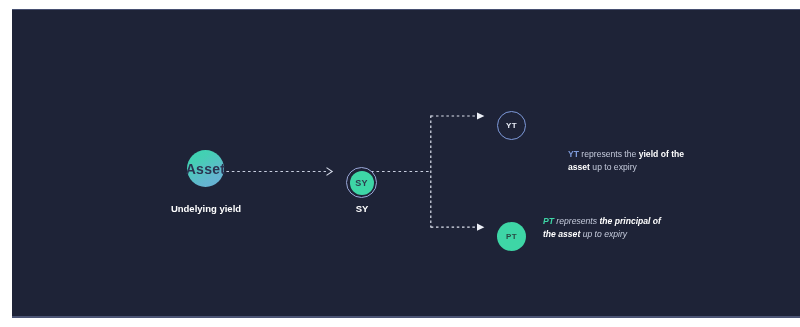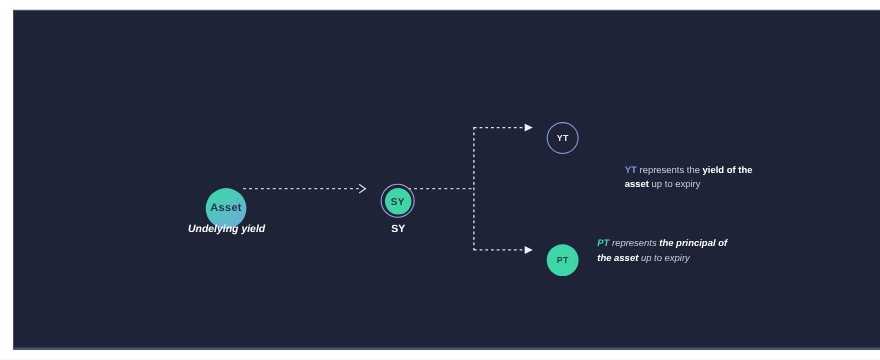--- a/index.html
+++ b/index.html
@@ -38,25 +38,25 @@
     border-radius: 50%;
     display: flex;
     align-items: center;
     justify-content: center;
     font-weight: bold;
     letter-spacing: .3px;
   }
 
   #node-asset {
     left: 175px;
-    top: 161px;
+    top: 140px;
     width: 37px;
     height: 37px;
     background: linear-gradient(150deg, #3ad6b0 0%, #45cfb4 28%, #63b6cf 72%, #6aafd6 100%);
-    font-size: 10px;
+    font-size: 14px;
     color: #2b3350;
   }
 
   #node-sy-ring {
     left: 334px;
     top: 157px;
     width: 31px;
     height: 31px;
     border: 1.6px solid #9aa7d8;
     background: transparent;
@@ -94,21 +94,21 @@
 
   
   .caption {
     position: absolute;
     color: #ffffff;
     font-size: 9.5px;
     font-weight: bold;
     line-height: 1.35;
     text-align: center;
   }
-  #caption-asset { left: 133px; top: 193px; width: 122px; font-style: italic; }
+  #caption-asset { left: 133px; top: 193px; width: 122px; }
   #caption-sy    { left: 315px; top: 193px; width: 70px; }
 
   
   .desc {
     position: absolute;
     width: 132px;
     font-size: 8.6px;
     line-height: 1.52;
     color: #c6ccdd;
   }

